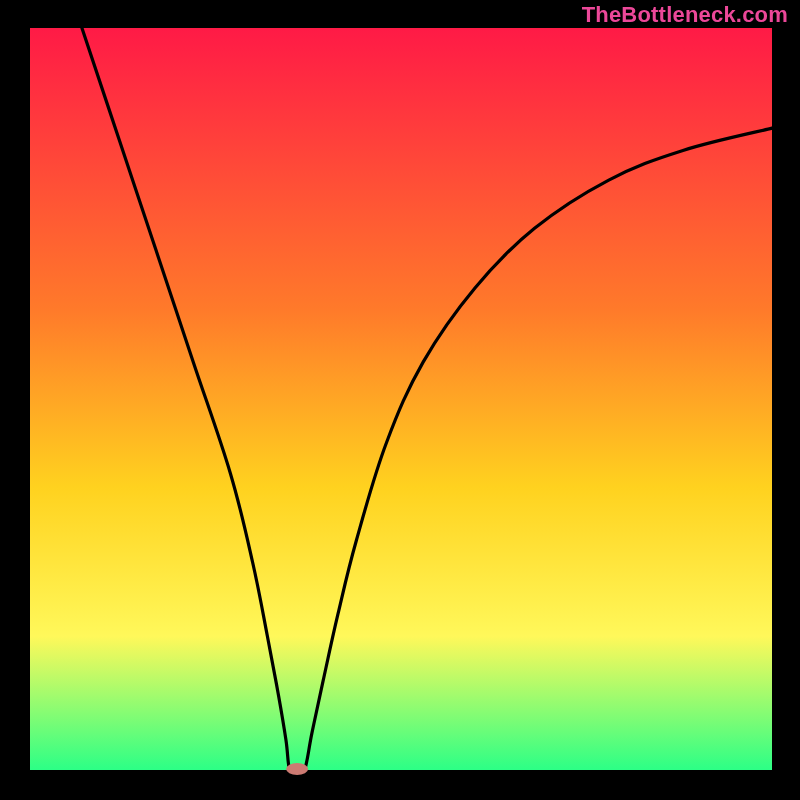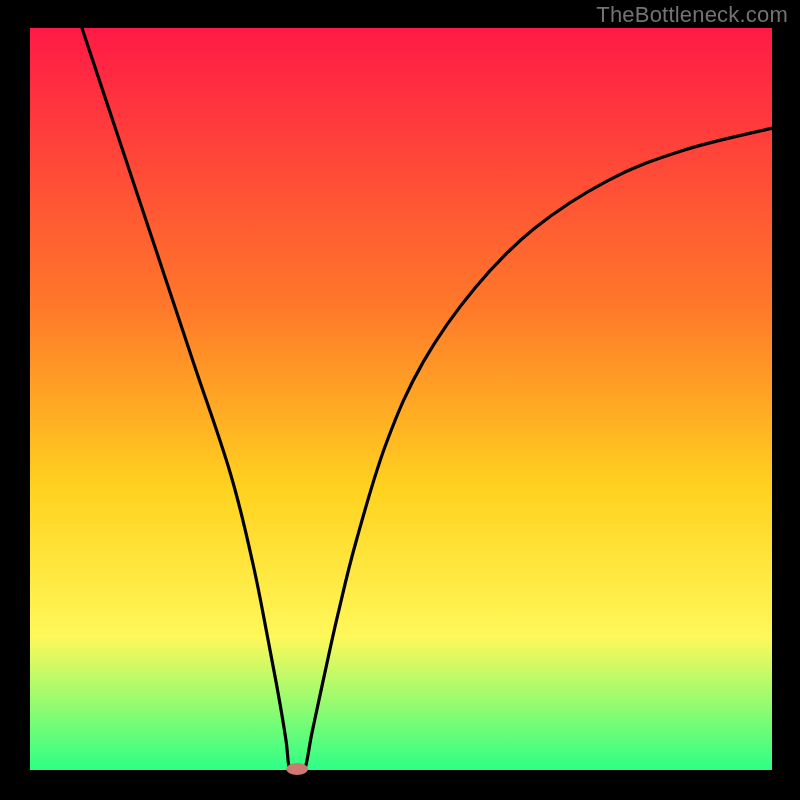--- a/index.html
+++ b/index.html
@@ -14,23 +14,23 @@
   .frame {
     position: relative;
     width: 800px;
     height: 800px;
     background: #000;
   }
   .watermark {
     position: absolute;
     top: 2px;
     right: 12px;
-    color: #737373;
+    color: #ec4899;
     font-size: 22px;
-    font-weight: 400;
+    font-weight: 700;
     letter-spacing: 0.2px;
     user-select: none;
   }
   svg {
     position: absolute;
     top: 0;
     left: 0;
   }
 </style>
 </head>

